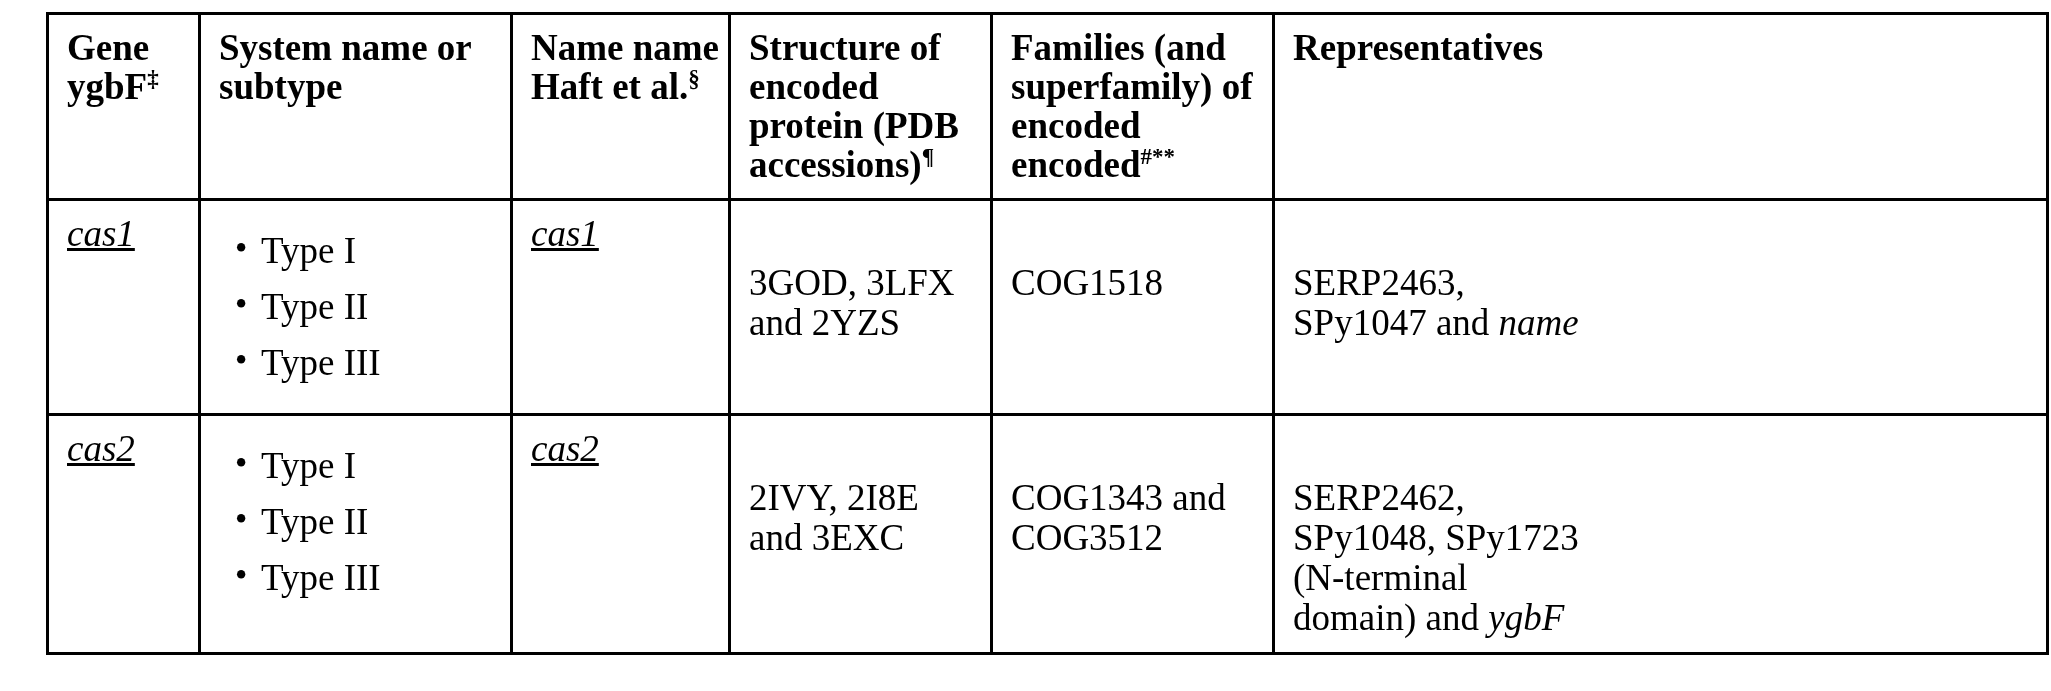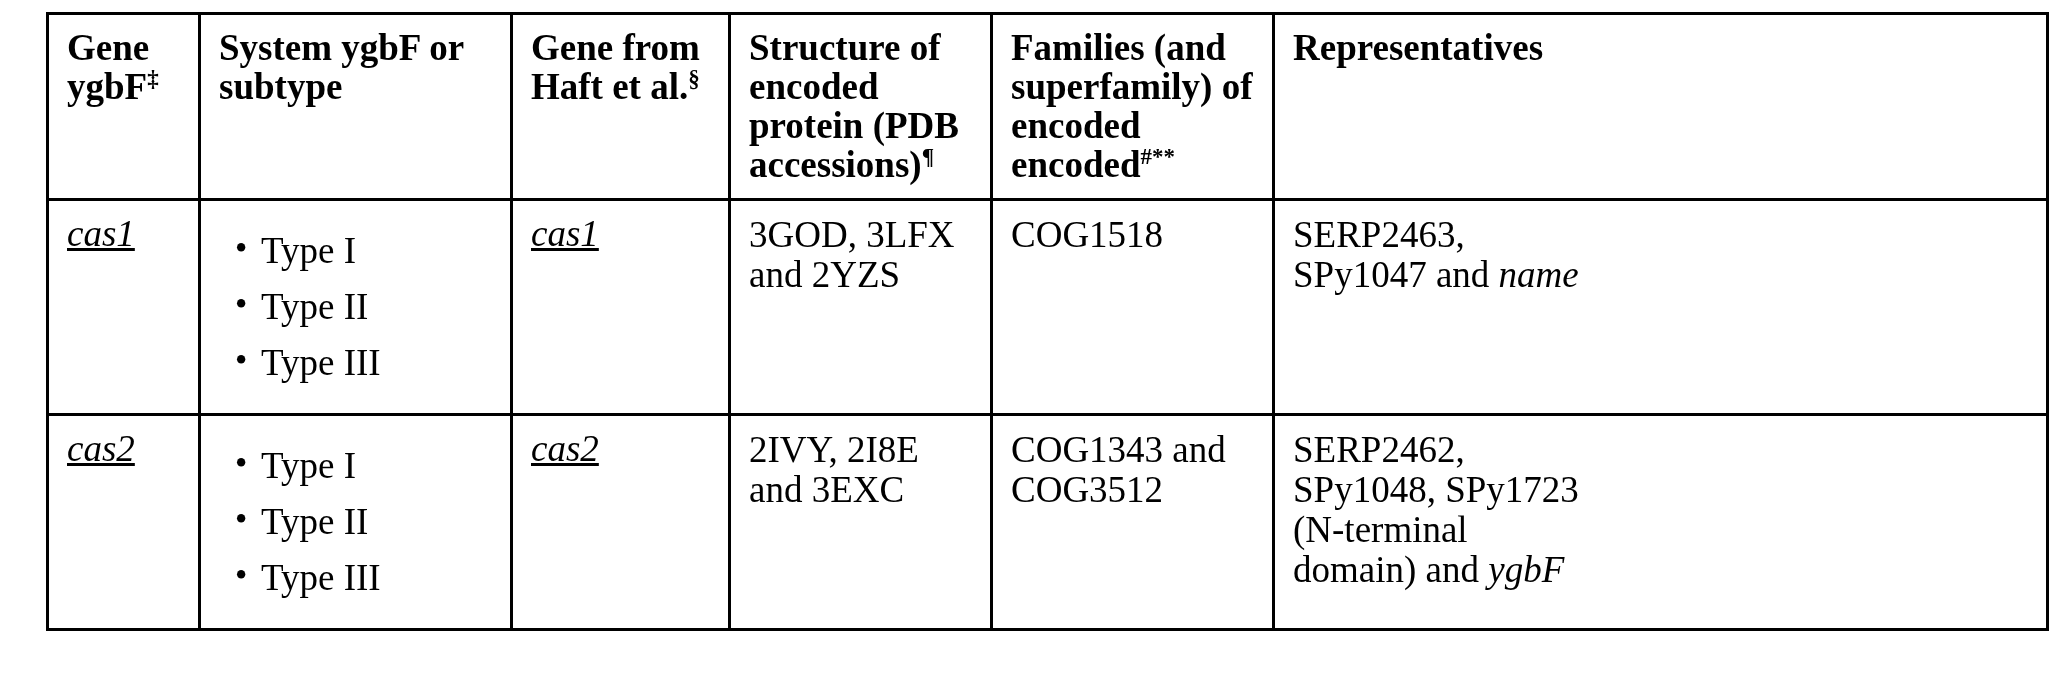--- a/index.html
+++ b/index.html
@@ -84,21 +84,21 @@
     white-space: nowrap;
   }
   ul.bullets li::before {
     content: "\2022";
     position: absolute;
     left: 0;
     top: -1px;
     font-size: 0.95em;
   }
 
-  .cell-lines { display: block; }
+  .cell-lines { display: block; margin-top: 48px; }
   .cell-lines .ln { display: block; line-height: 1.08; }
 
   .gene-name { font-style: italic; text-decoration: underline; }
 </style>
 </head>
 <body>
 
 <div class="table-wrap">
   <table class="cas-table">
     <colgroup>
@@ -109,25 +109,25 @@
         <col class="c5">
         <col class="c6">
     </colgroup>
     <thead>
       <tr>
         <th>
           <span class="hdr-line">Gene</span>
           <span class="hdr-line"><span>ygbF</span><sup class="fn">‡</sup></span>
         </th>
         <th>
-          <span class="hdr-line">System ygbF or</span>
+          <span class="hdr-line">System name or</span>
           <span class="hdr-line">subtype</span>
         </th>
         <th>
-          <span class="hdr-line">Gene from</span>
+          <span class="hdr-line">Name name</span>
           <span class="hdr-line"><span>Haft </span><span class="bold-ital">et al.</span><sup class="fn">§</sup></span>
         </th>
         <th>
           <span class="hdr-line">Structure of</span>
           <span class="hdr-line">encoded</span>
           <span class="hdr-line">protein (PDB</span>
           <span class="hdr-line"><span>accessions)</span><sup class="fn">¶</sup></span>
         </th>
         <th>
           <span class="hdr-line">Families (and</span>

